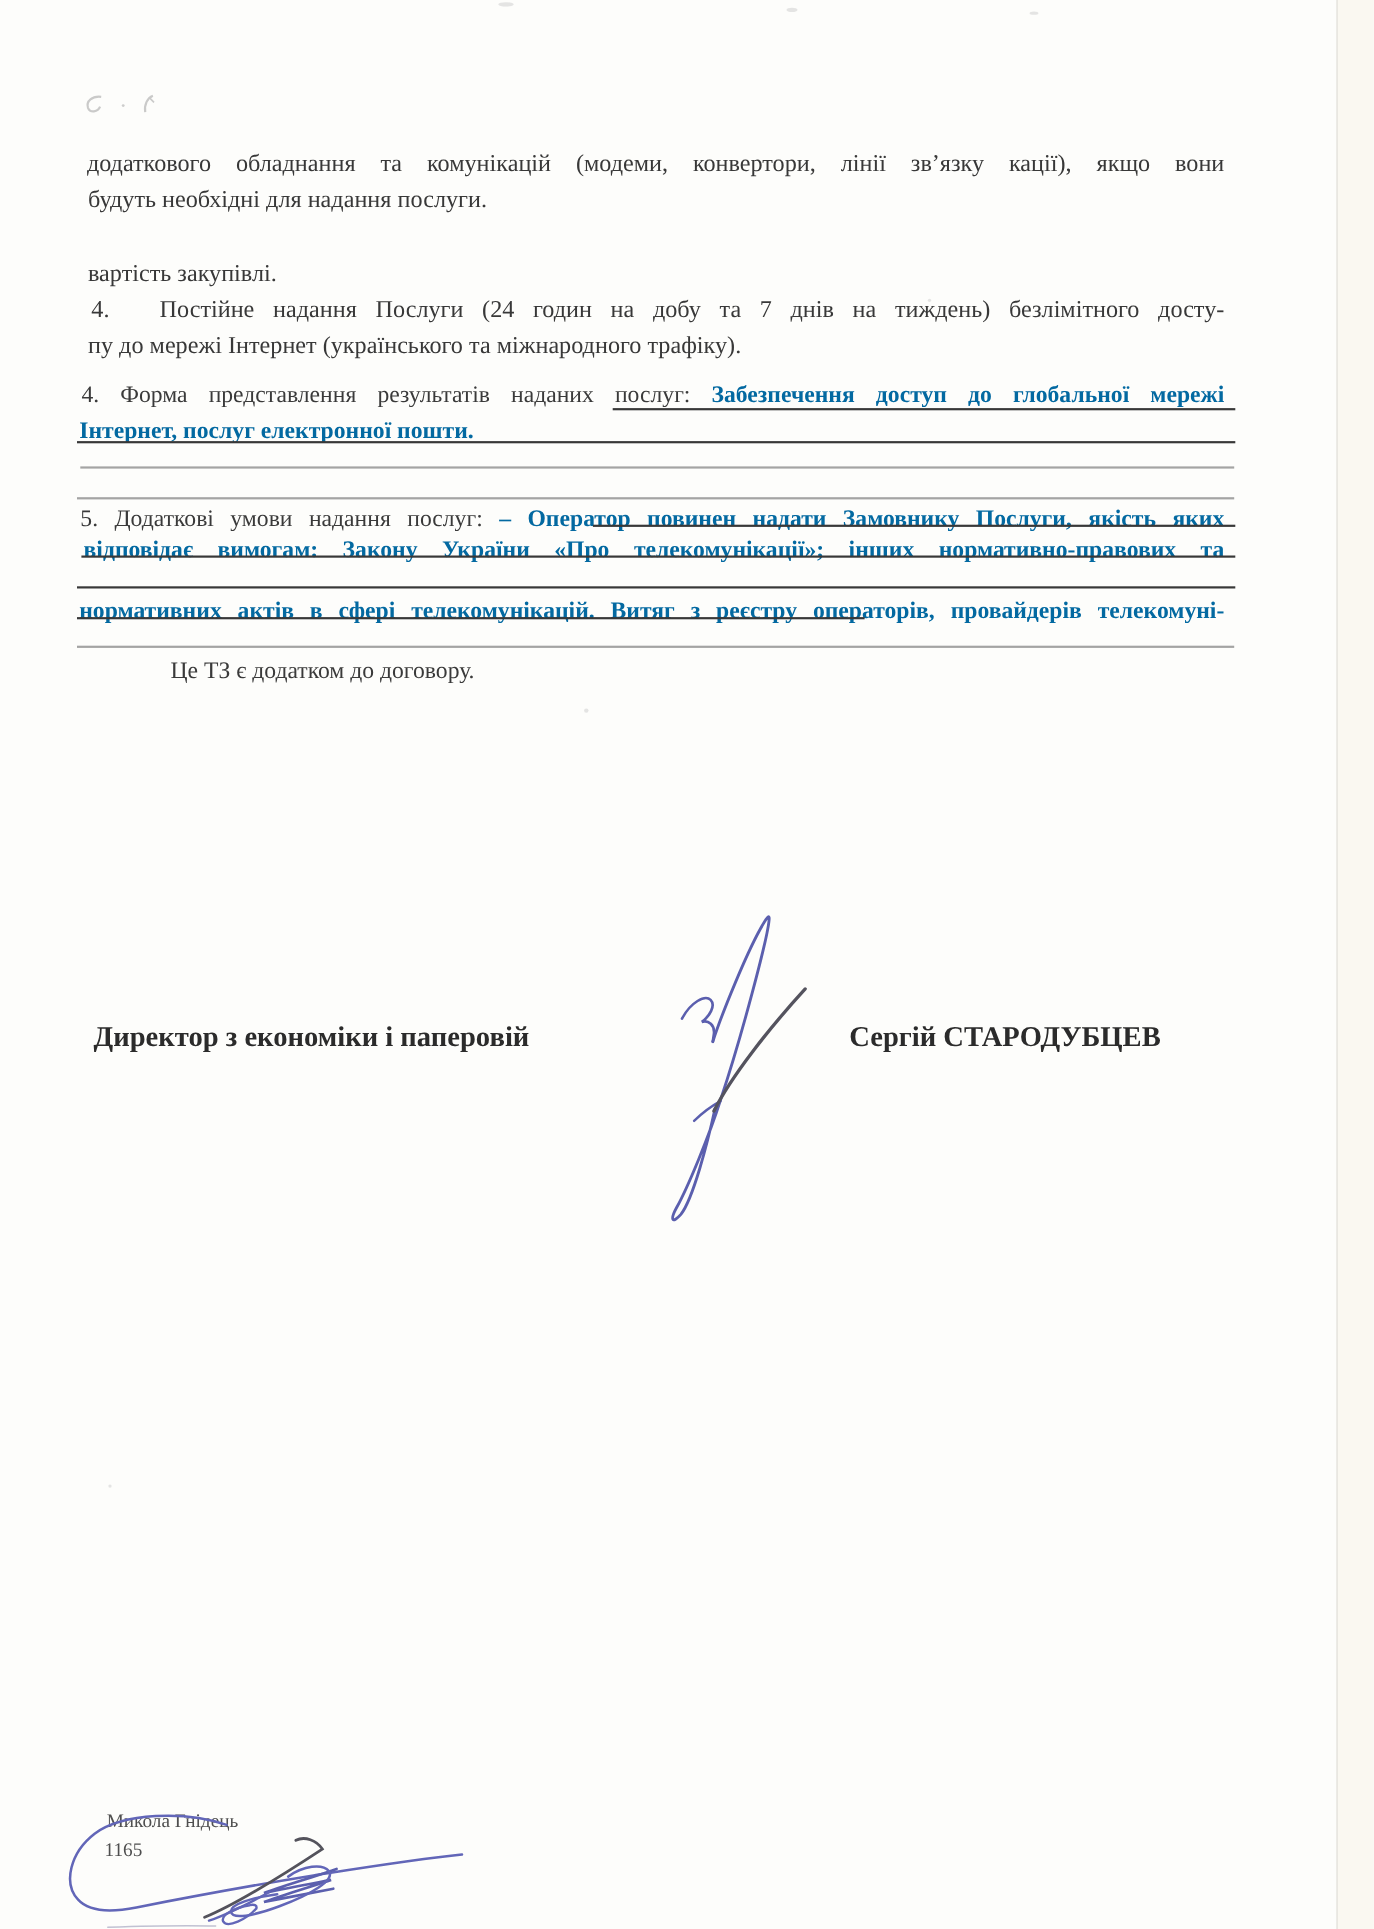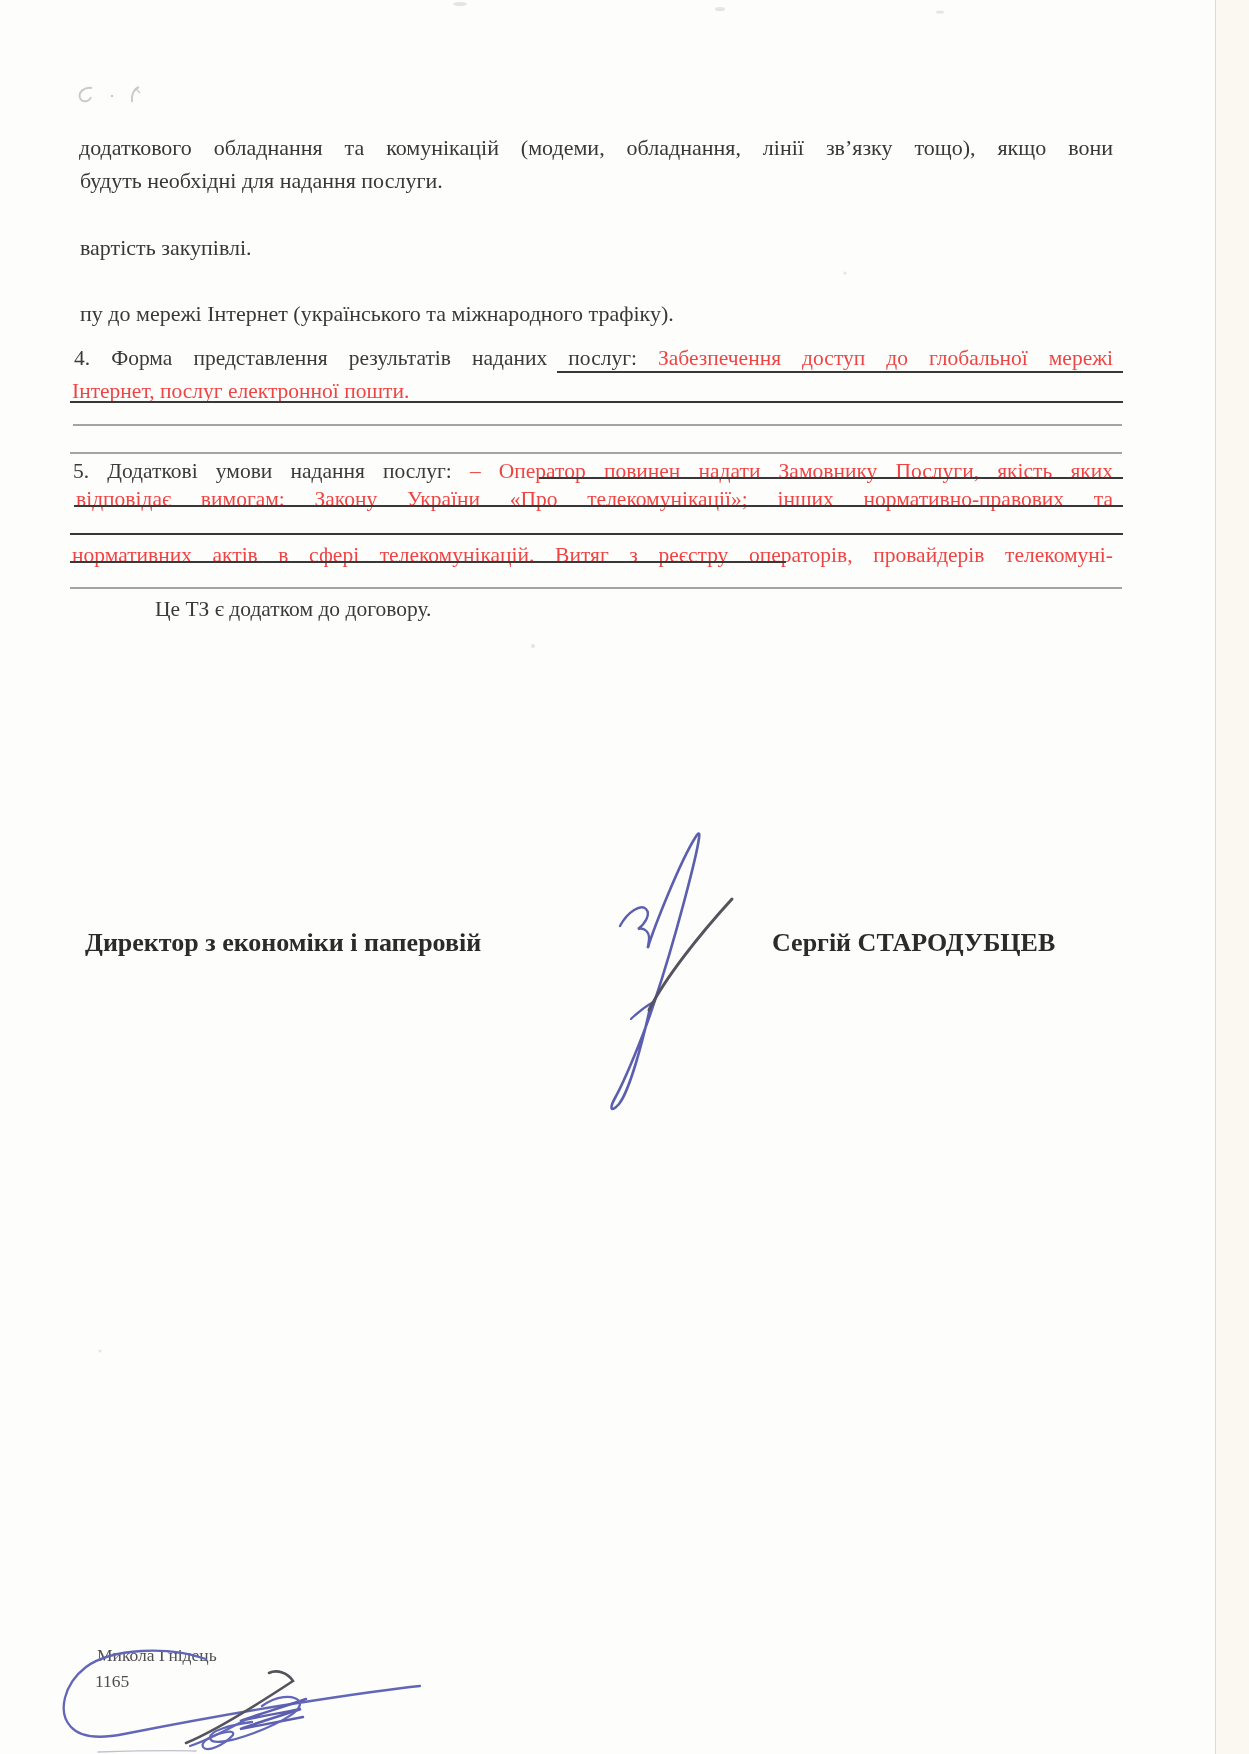--- a/index.html
+++ b/index.html
@@ -11,43 +11,44 @@
     font-family:"Liberation Serif", serif;
   }
   
   .edge-strip{position:absolute;top:0;left:1216px;width:33px;height:1754px;background:#faf8f1;}
   .edge-line{position:absolute;top:0;left:1215px;width:1px;height:1754px;background:#dcdad2;}
 
   .tline{position:absolute;line-height:28px;color:#383838;font-size:22px;white-space:nowrap;}
   .just{white-space:normal;text-align:justify;text-align-last:justify;}
   .num{display:inline-block;width:62px;}
   .sec{font-size:21.5px;line-height:26px;color:#3a3a3a;text-align:right;}
-  .b{font-weight:normal;color:#ef4444;}
+  .b{font-weight:bold;color:#0369a1;}
   .sig-label{position:absolute;font-size:26px;font-weight:bold;color:#2b2b2b;white-space:nowrap;}
   .foot-text{position:absolute;font-size:17.5px;color:#4f4f4f;white-space:nowrap;}
 
   .rule{position:absolute;}
   .rule.dark{height:2px;background:#383838;}
   .rule.soft{height:1.5px;background:#8d8d8d;opacity:.8;}
 
   .ink{position:absolute;top:0;left:0;pointer-events:none;}
 </style>
 </head>
 <body>
 
 <div class="page">
 
   <div class="edge-strip"></div>
   <div class="edge-line"></div>
 
-  <div class="tline just" style="top:134px;left:79px;width:1034px;">додаткового обладнання та комунікацій (модеми, обладнання, лінії зв’язку тощо), якщо вони</div>
+  <div class="tline just" style="top:134px;left:79px;width:1034px;">додаткового обладнання та комунікацій (модеми, конвертори, лінії зв’язку кації), якщо вони</div>
   <div class="tline" style="top:167px;left:80px;">будуть необхідні для надання послуги.</div>
 
   <div class="tline" style="top:234px;left:80px;">вартість закупівлі.</div>
 
+  <div class="tline just" style="top:267px;left:83px;width:1030px;"><span class="num">4.</span><span>Постійне надання Послуги (24 годин на добу та 7 днів на тиждень) безлімітного досту-</span></div>
   <div class="tline" style="top:300px;left:80px;">пу до мережі Інтернет (українського та міжнародного трафіку).</div>
 
   <div class="tline sec just" style="top:345px;left:74px;width:1039px;"><span>4. Форма представлення результатів наданих послуг:</span> <span class="b">Забезпечення доступ до глобальної мережі</span></div>
   <div class="tline sec b" style="top:378px;left:72px;">Інтернет, послуг електронної пошти.</div>
 
   <div class="rule dark" style="top:371px;left:557px;width:566px;"></div>
   <div class="rule dark" style="top:401px;left:70px;width:1053px;"></div>
   <div class="rule soft" style="top:424px;left:73px;width:1049px;"></div>
   <div class="rule soft" style="top:452px;left:70px;width:1052px;"></div>
 

